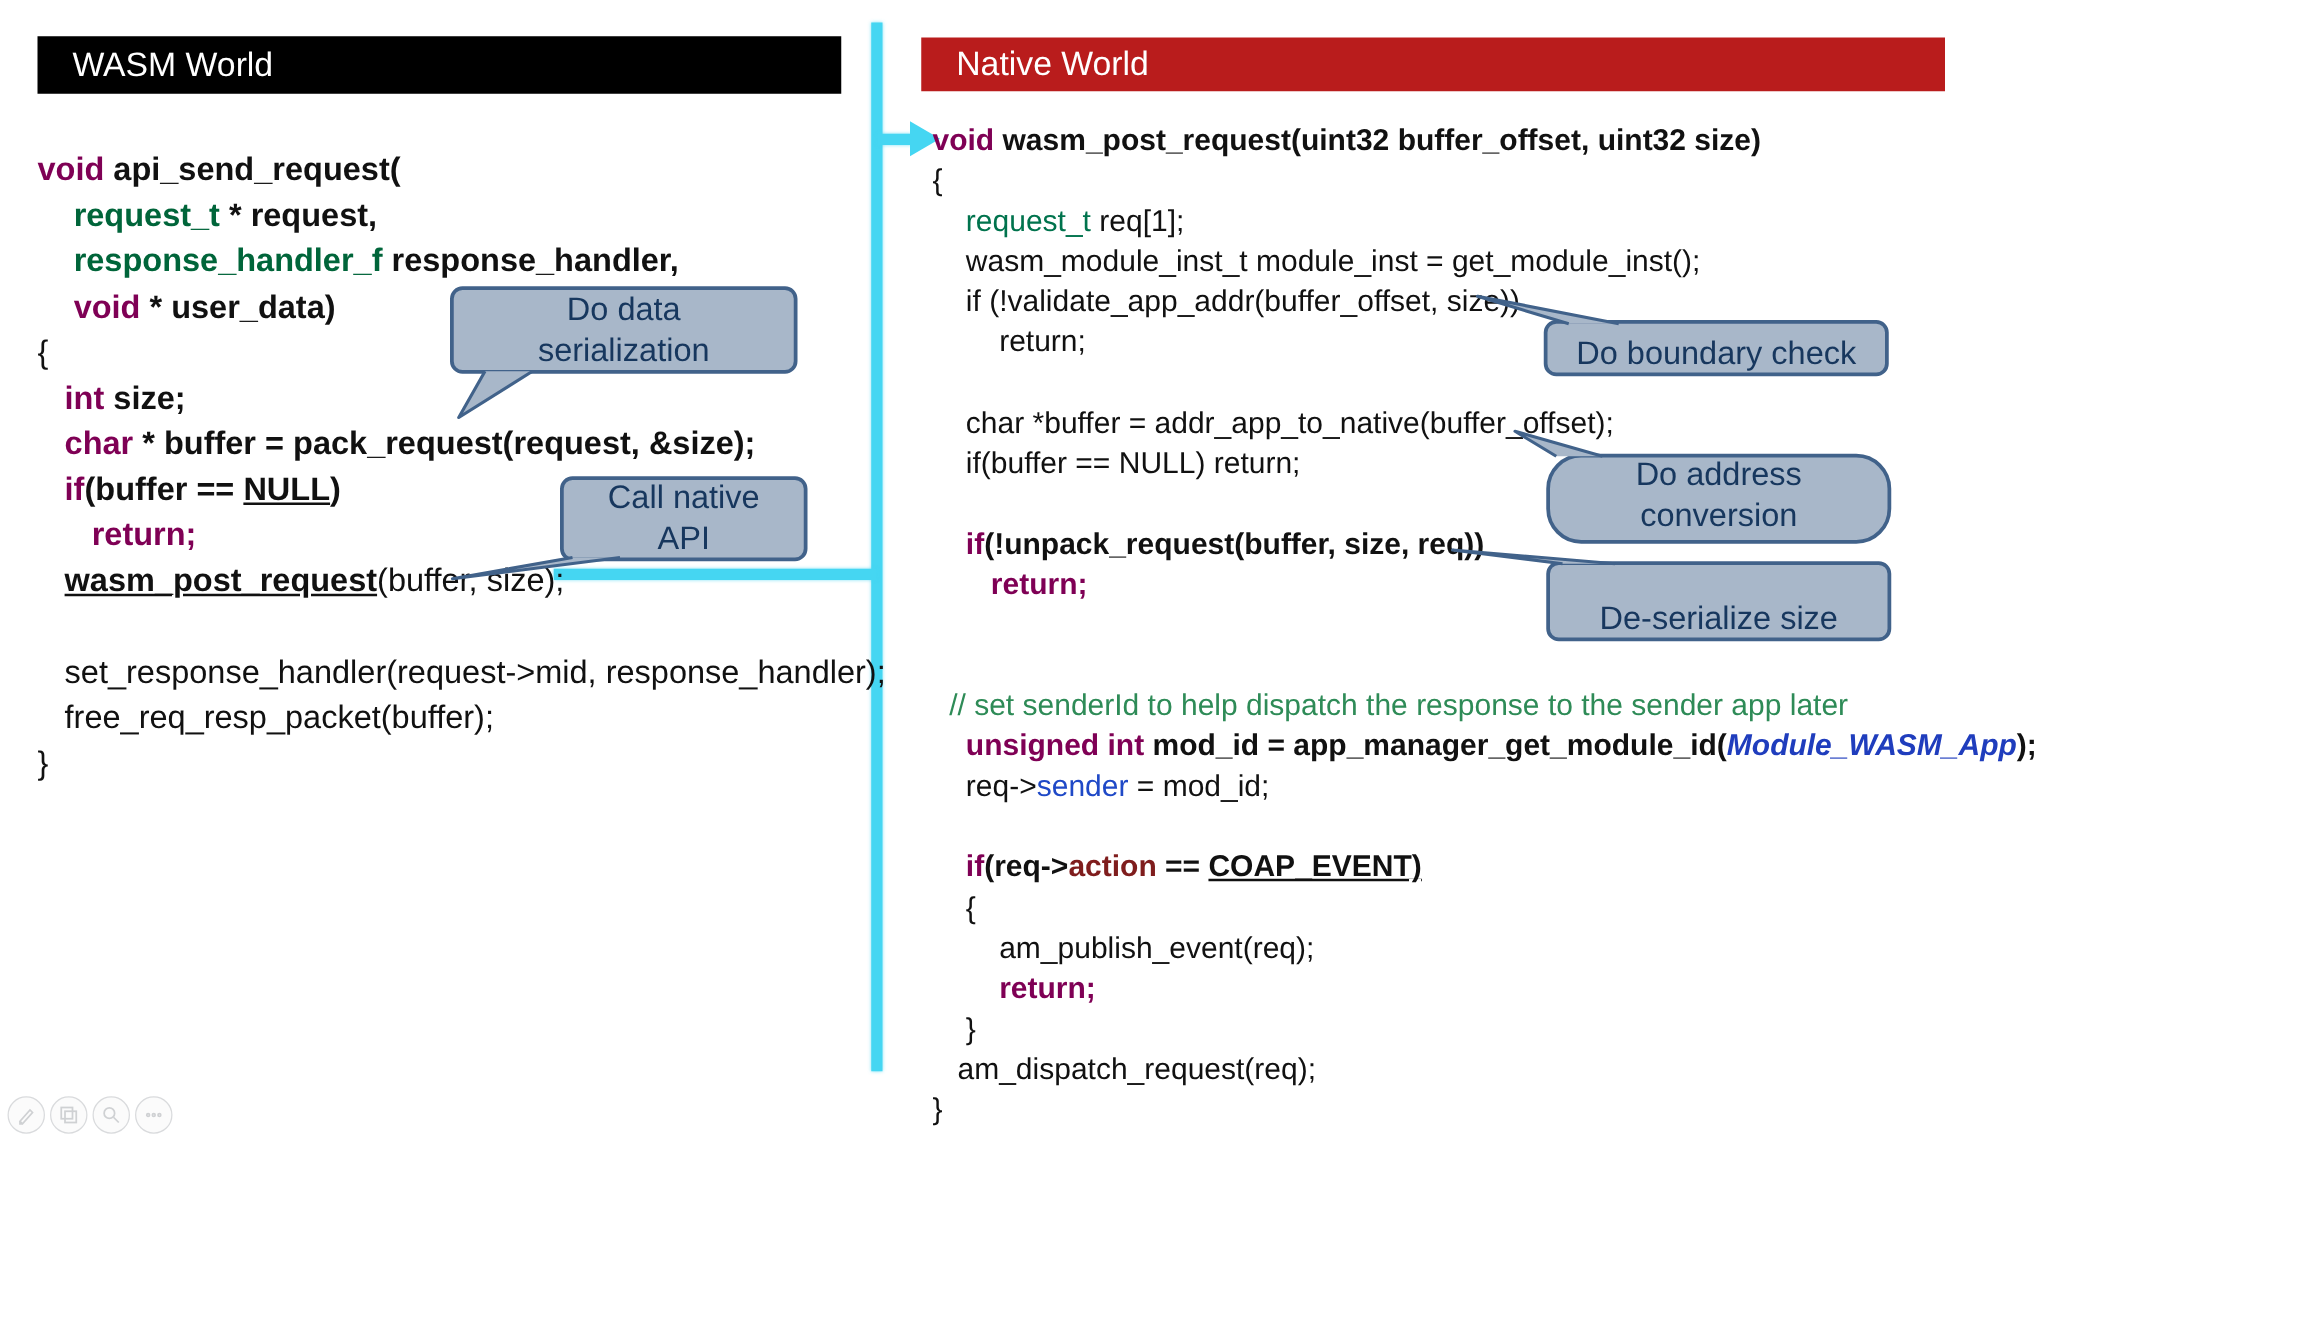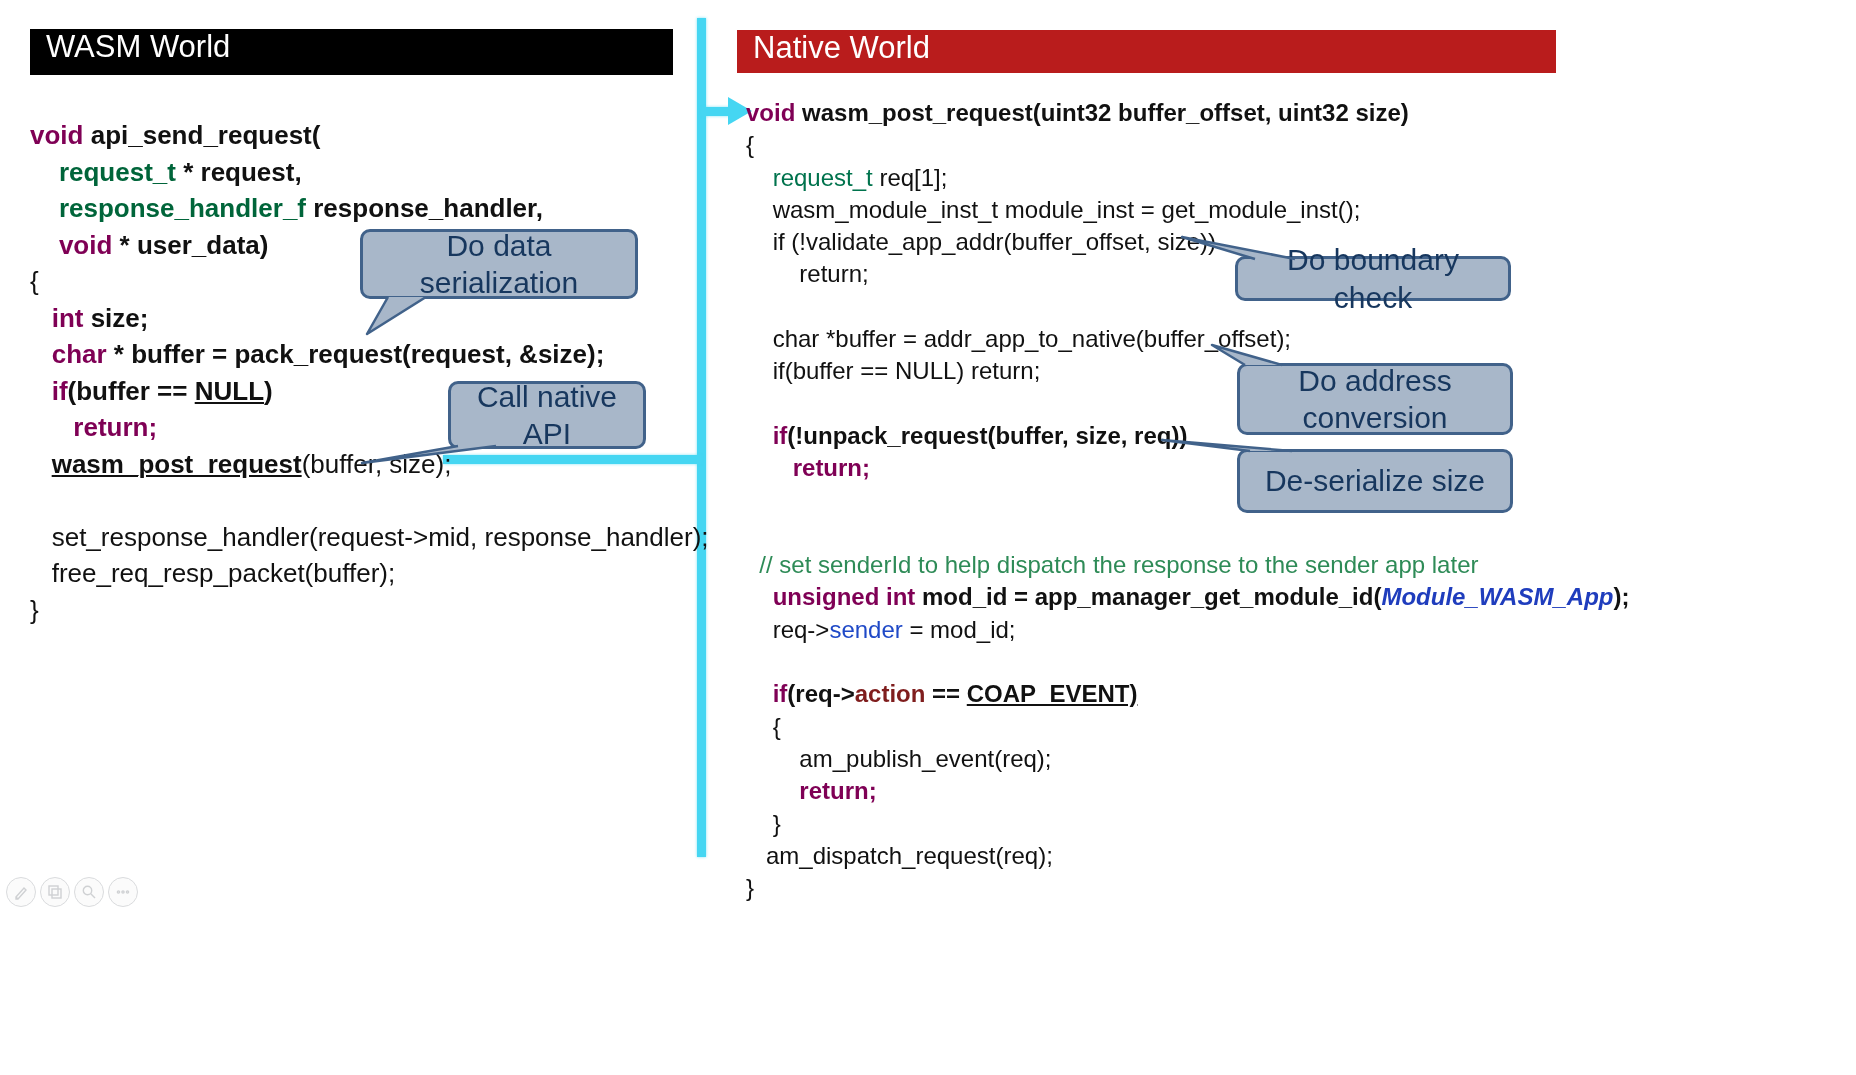--- a/index.html
+++ b/index.html
@@ -8,24 +8,24 @@
     position:relative;
     background:#ffffff;
     font-family:"Liberation Sans", sans-serif;
     overflow:hidden;
   }
 
   
   .world-header {
     position:absolute;
     color:#ffffff;
-    font-size:31px;
+    font-size:27px;
     display:flex;
-    align-items:flex-start;
-    padding-left:16px;
+    align-items:center;
+    padding-left:28px;
     z-index:2;
   }
   #wasm-header   { left:30px;  top:29px; width:643px; height:46px; background:#000000; }
   #native-header { left:737px; top:30px; width:819px; height:43px; background:#b91c1c; }
 
   
   .code { position:absolute; white-space:pre; z-index:2; color:#111111; }
   #left-code  { left:30px;  top:117px; font-size:26px; line-height:36.5px; }
   #right-code { left:746px; top:97px;  font-size:24px; line-height:32.3px; }
   .code-line { min-height:1em; }
@@ -52,31 +52,31 @@
     border-top:14px solid transparent;
     border-bottom:14px solid transparent;
   }
 
   
   .callout {
     position:absolute;
     background:#a8b7c9;
     border:3px solid #41628a;
     border-radius:10px;
-    display:flex; align-items:center; justify-content:center;
+    display:flex; align-items:flex-end; justify-content:center;
     text-align:center;
     color:#17375e;
-    font-size:30px;
+    font-size:26px;
     line-height:1.25;
     z-index:3;
   }
   #co-serialization { left:360px;  top:229px; width:278px; height:70px; padding:0 28px; }
   #co-call-native   { left:448px;  top:381px; width:198px; height:68px; padding:0 12px; }
   #co-boundary      { left:1235px; top:256px; width:276px; height:45px; padding:0 18px; }
-  #co-address       { left:1237px; top:363px; width:276px; height:72px; padding:16px 30px; }
+  #co-address       { left:1237px; top:363px; width:276px; height:72px; padding:4px 30px;border-radius:28px; }
   #co-deserialize   { left:1237px; top:449px; width:276px; height:64px; padding:0 18px; }
 
   .tail { position:absolute; z-index:4; pointer-events:none; }
   #tail-serialization { left:352px;  top:296px; }
   #tail-call-native   { left:352px;  top:444px; }
   #tail-boundary      { left:1172px; top:228px; }
   #tail-address       { left:1198px; top:338px; }
   #tail-deserialize   { left:1152px; top:430px; }
   .tail path { fill:#a8b7c9; stroke:#41628a; stroke-width:2.5; stroke-linejoin:round; }
 

